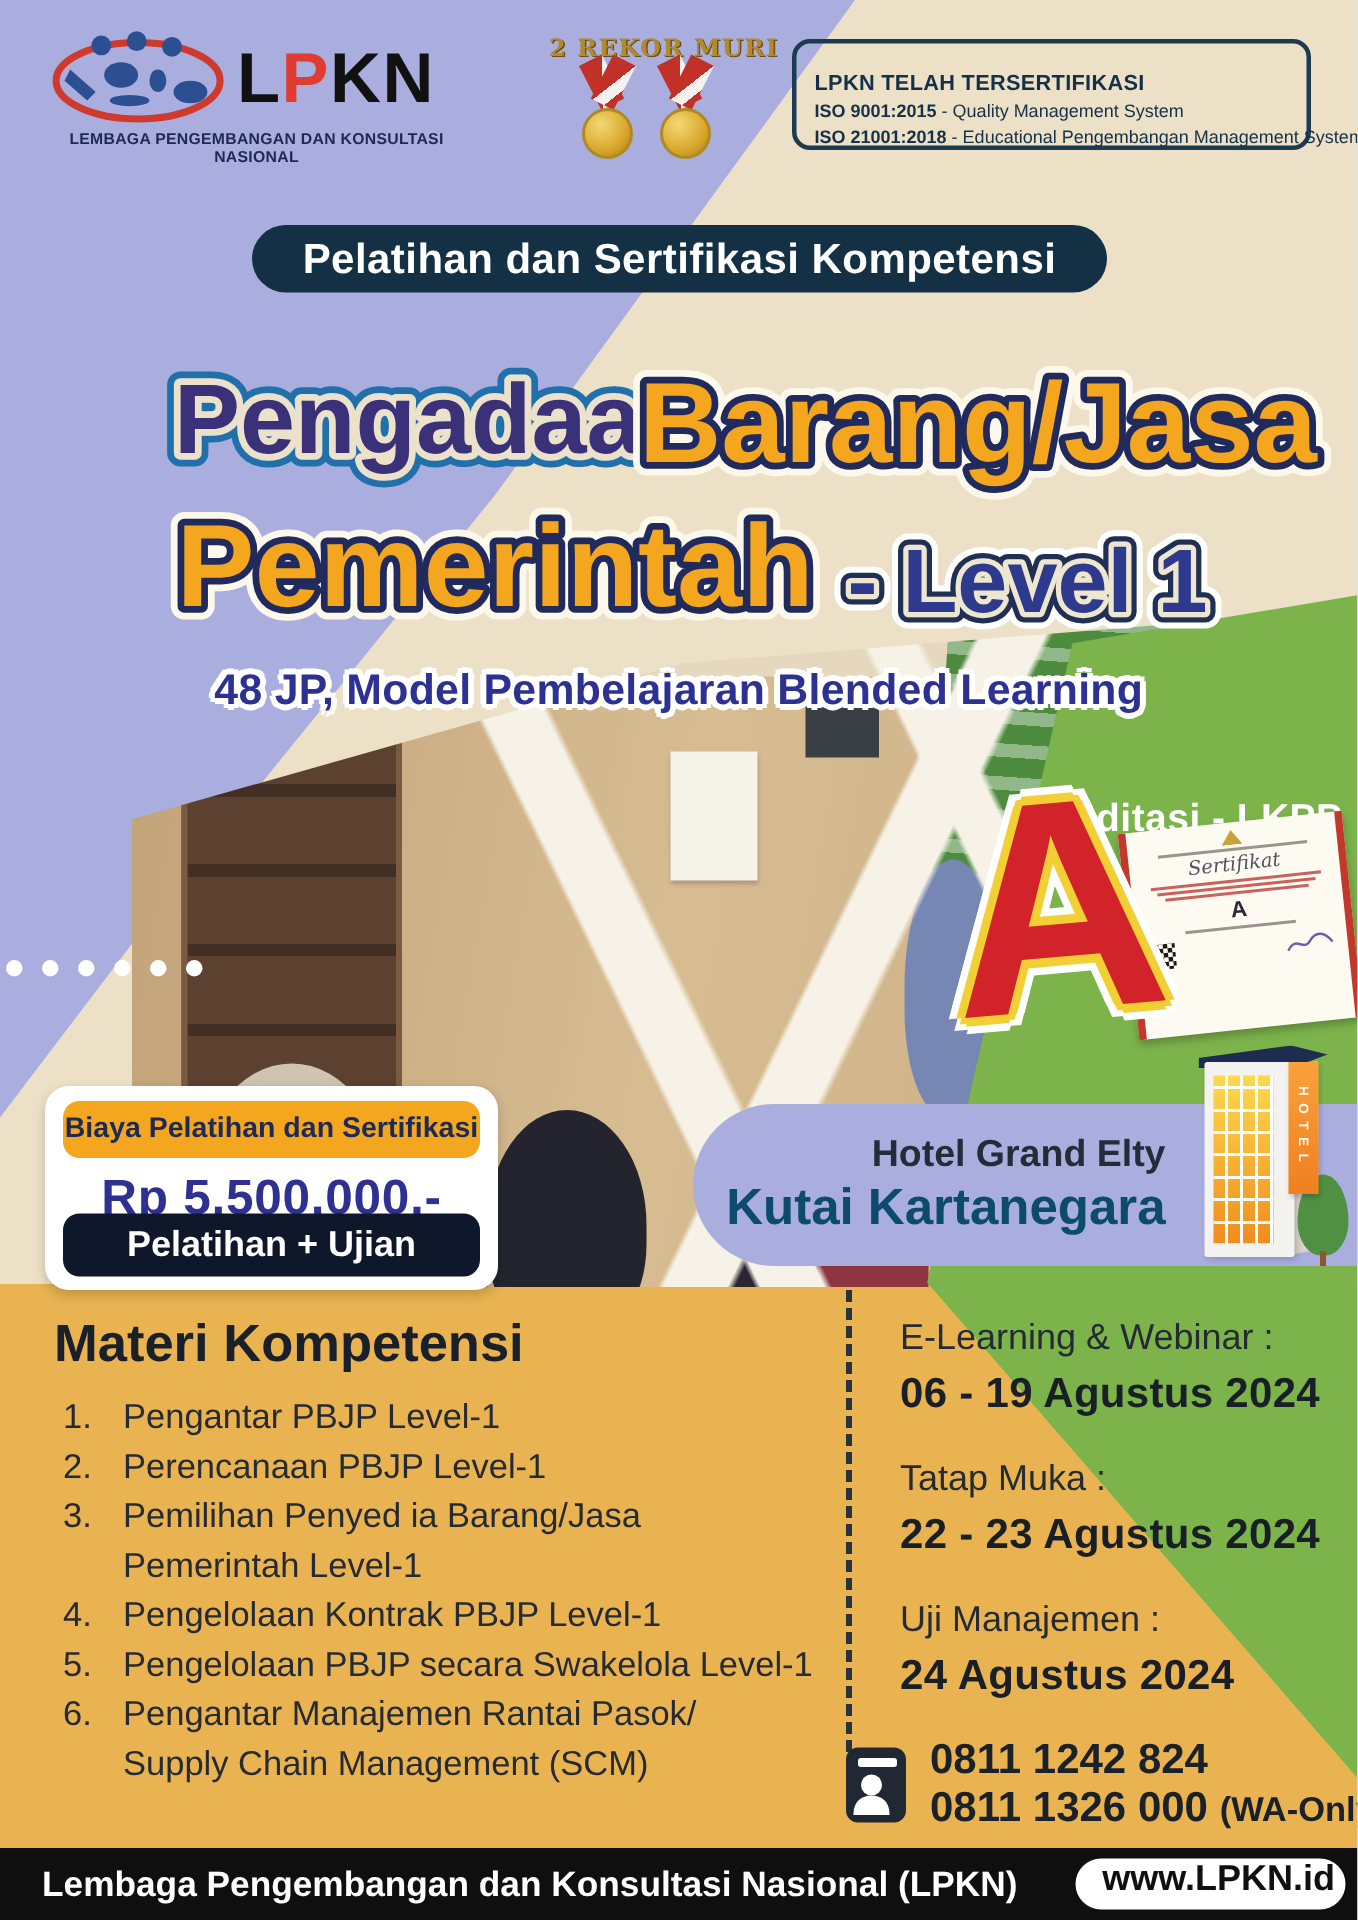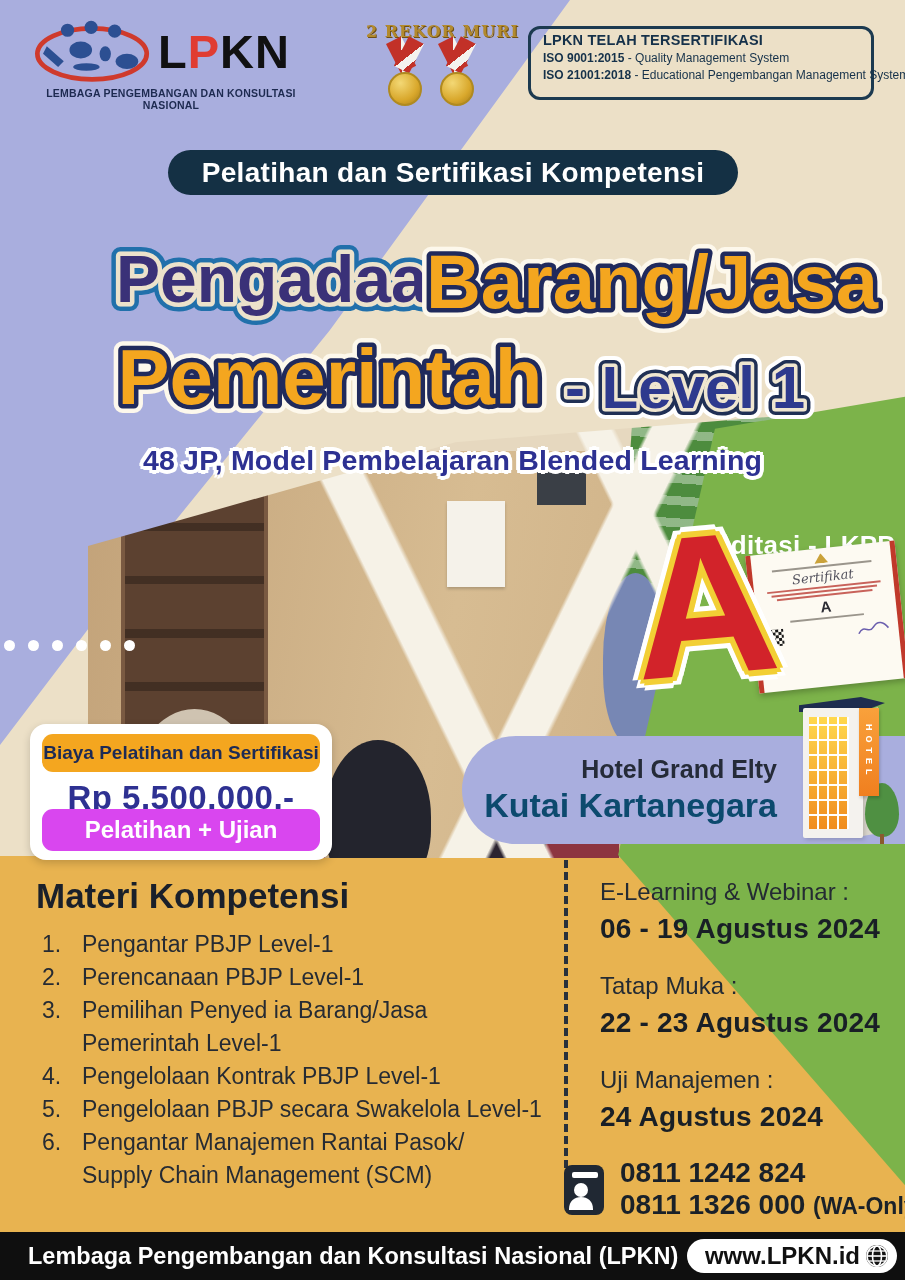--- a/index.html
+++ b/index.html
@@ -61,21 +61,21 @@
     letter-spacing:1px;text-shadow:1px 1px 0 #6e4f15;white-space:nowrap;}
   .medals{display:flex;justify-content:center;gap:8px;margin-top:3px;}
   .medal{position:relative;width:44px;height:62px;}
   .ribbon{position:absolute;top:0;width:17px;height:33px;background:linear-gradient(115deg,#c23128 52%,#f4f2ee 52% 78%,#c23128 78%);}
   .ribbon-l{left:3px;transform:rotate(-27deg);transform-origin:top left;}
   .ribbon-r{right:3px;transform:rotate(27deg);transform-origin:top right;}
   .medal-circle{position:absolute;bottom:0;left:50%;transform:translateX(-50%);width:30px;height:30px;border-radius:50%;
     background:radial-gradient(circle at 35% 30%,#f3d875,#d9a82c 60%,#a87c18);border:2px solid #b08a20;}
 
   .iso-box{position:absolute;left:528px;top:26px;width:346px;height:74px;border:3px solid #1c3a50;border-radius:12px;
-    padding:3px 12px 0;box-sizing:border-box;z-index:6;}
+    padding:19px 12px 0;box-sizing:border-box;z-index:6;}
   .iso-title{font-size:14.5px;font-weight:800;color:#15314a;letter-spacing:.2px;}
   .iso-row{margin-top:3px;font-size:12px;color:#15314a;white-space:nowrap;}
   .iso-code{font-weight:800;}
 
   
   .hero-pill{position:absolute;left:168px;top:150px;width:570px;height:45px;border-radius:23px;background:#143044;
     display:flex;align-items:center;justify-content:center;color:#fff;font-size:28px;font-weight:700;z-index:6;letter-spacing:.3px;}
   .title-svg{position:absolute;left:0;top:206px;width:905px;height:232px;z-index:6;}
   .hero-subtitle{position:absolute;left:0;top:444px;width:100%;text-align:center;z-index:6;
     font-size:28.5px;font-weight:800;color:#2d3192;letter-spacing:.2px;
@@ -100,21 +100,21 @@
   .c-grade{font-size:15px;font-weight:800;color:#2b2b33;}
   .c-bottom{width:100%;display:flex;justify-content:space-between;align-items:flex-end;margin-top:3px;}
   .c-qr{width:17px;height:17px;background:repeating-conic-gradient(#1a1a1a 0 25%,#fdfaf2 0 50%);background-size:6px 6px;}
 
   
   .price-card{position:absolute;left:30px;top:724px;width:302px;height:136px;background:#fff;border-radius:16px;
     box-shadow:0 3px 8px rgba(0,0,0,.18);z-index:6;}
   .price-header{margin:10px 12px 0;height:38px;background:#f4a61f;border-radius:11px;display:flex;align-items:center;
     justify-content:center;font-size:19px;font-weight:800;color:#1c2a55;}
   .price-amount{margin-top:7px;text-align:center;font-size:33px;font-weight:800;color:#2e3192;letter-spacing:.5px;}
-  .price-includes{position:absolute;left:12px;right:12px;bottom:9px;height:42px;background:#d946ef;border-radius:11px;
+  .price-includes{position:absolute;left:12px;right:12px;bottom:9px;height:42px;background:#0f172a;border-radius:11px;
     display:flex;align-items:center;justify-content:center;color:#fff;font-size:24px;font-weight:800;}
 
   
   .venue-pill{position:absolute;left:462px;top:736px;width:443px;height:108px;background:#a9aede;border-radius:54px 0 0 54px;
     box-sizing:border-box;padding-right:128px;display:flex;flex-direction:column;justify-content:center;align-items:flex-end;
     gap:2px;z-index:6;}
   .venue-1{font-size:25px;font-weight:700;color:#252b38;}
   .venue-2{font-size:34px;font-weight:800;color:#0c4a6e;}
   .hotel-icon{position:absolute;right:12px;top:-44px;width:96px;height:152px;}
   .hotel-icon div{position:absolute;}
@@ -147,21 +147,21 @@
   
   .contact{position:absolute;left:560px;top:1158px;display:flex;gap:14px;align-items:center;z-index:6;}
   .contact-lines{display:flex;flex-direction:column;gap:2px;}
   .phone-line{font-size:28px;font-weight:800;color:#1a2129;line-height:30px;white-space:nowrap;}
   .phone-note{font-size:23px;font-weight:700;}
 
   
   .footer{position:absolute;left:0;right:0;top:1232px;height:48px;background:#0f0f0f;z-index:8;}
   .footer-org{position:absolute;left:28px;top:0;line-height:48px;color:#fff;font-size:23.5px;font-weight:800;}
   .footer-pill{position:absolute;right:8px;top:7px;height:34px;background:#fff;border-radius:17px;display:flex;
-    align-items:center;gap:4px;padding:0 7px 0 18px;}
+    align-items:center;gap:16px;padding:0 7px 0 18px;flex-direction:column;}
   .footer-site{font-size:24px;font-weight:800;color:#101010;}
 </style>
 </head>
 <body>
 
 <div id="poster">
 
   <div class="bg-cream"></div>
   <div class="bg-mustard"></div>
 

